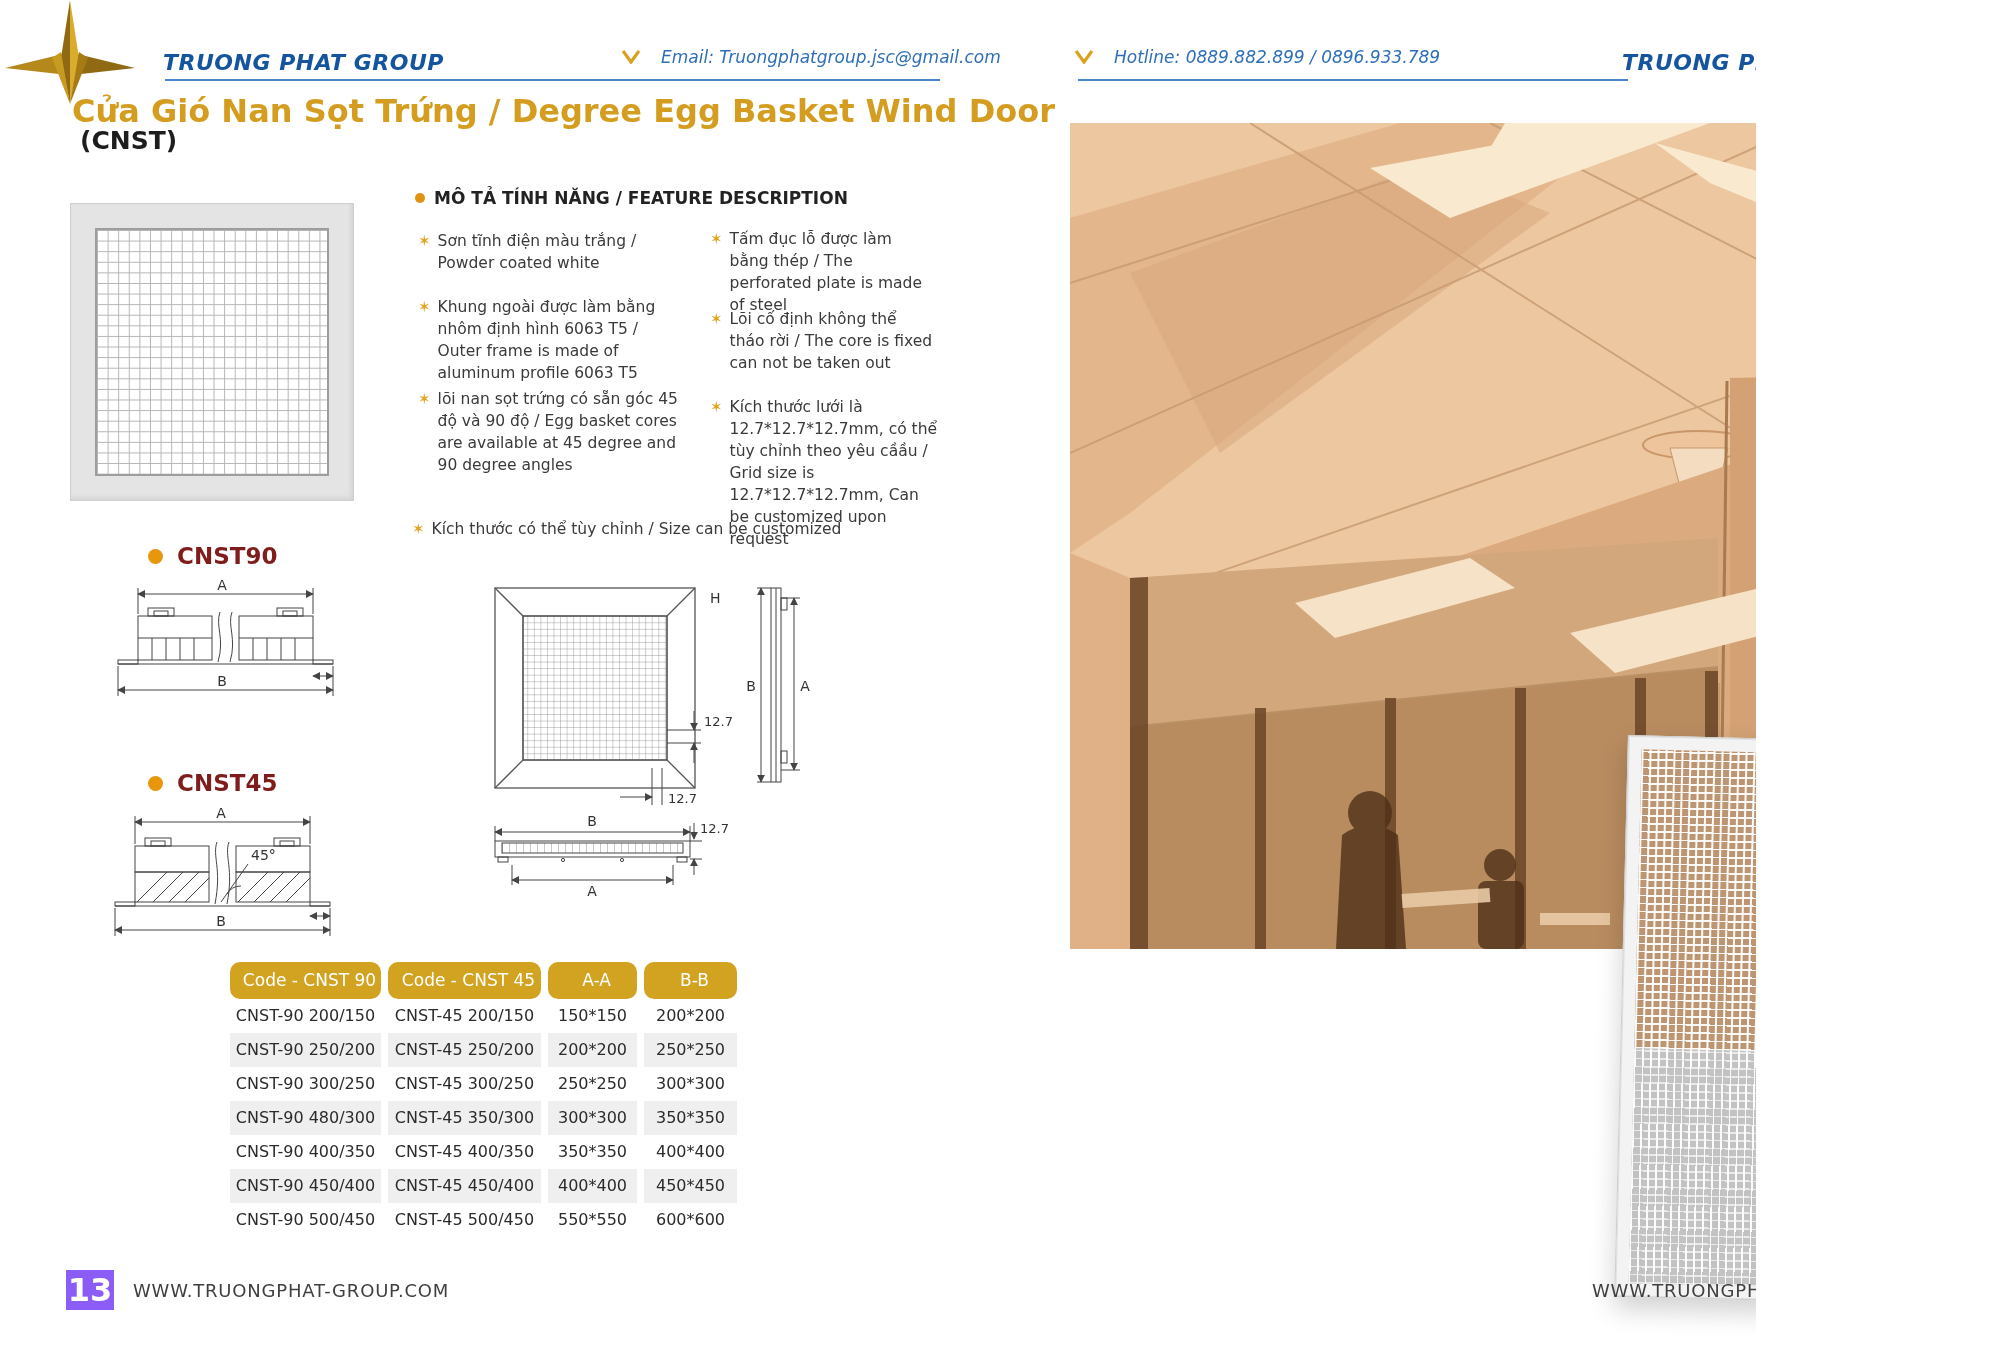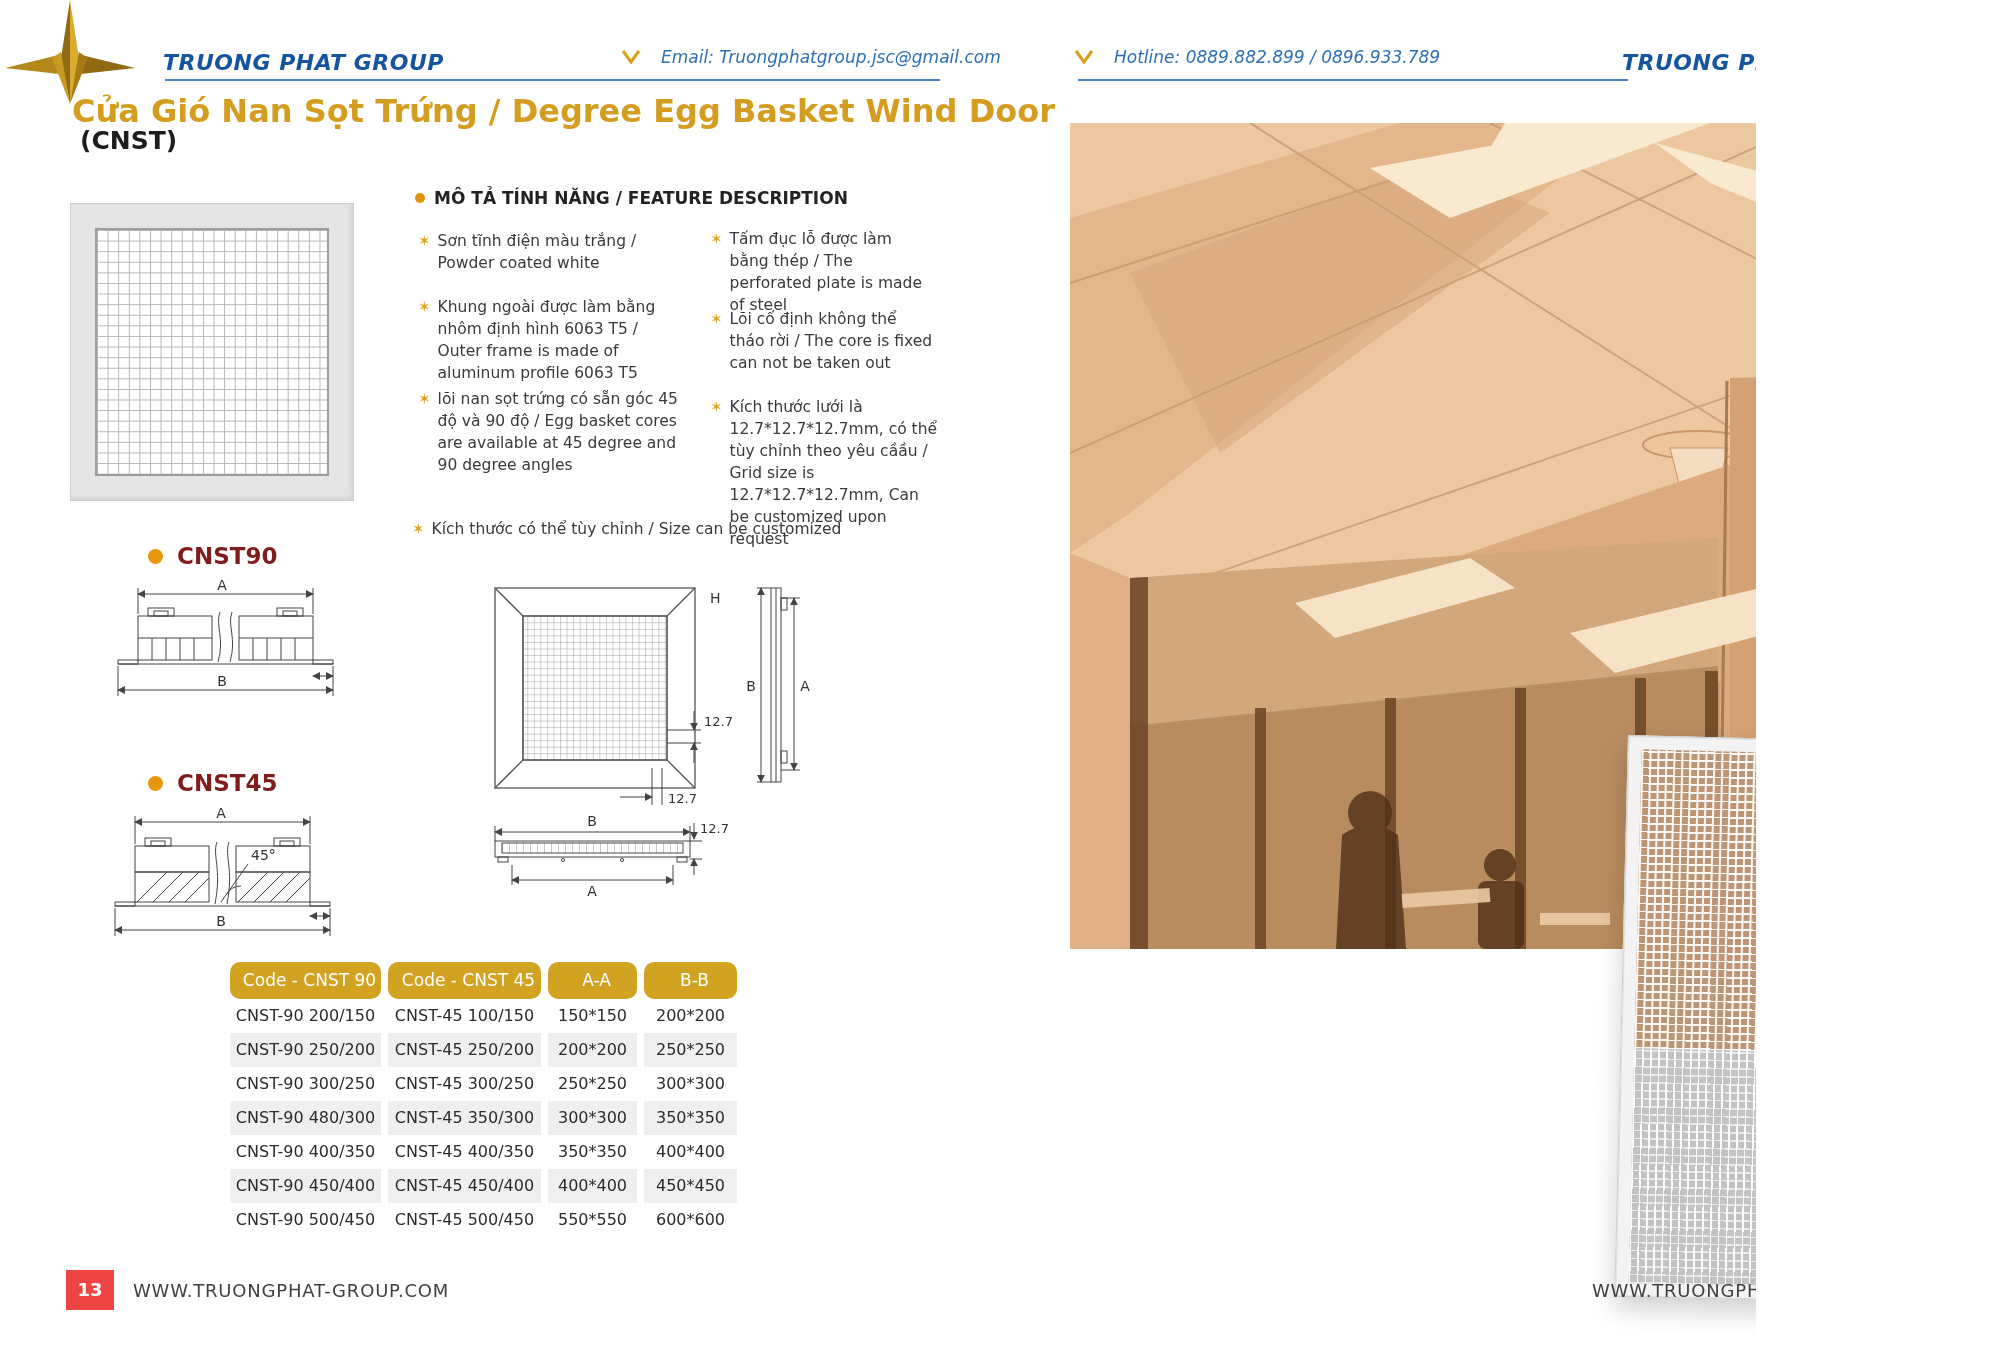--- a/index.html
+++ b/index.html
@@ -45,22 +45,22 @@
 
   
   .table{position:absolute;left:230px;top:962px;width:509px;}
   .trow,.thead{display:grid;grid-template-columns:151px 153px 89px 93px;column-gap:7px;}
   .th{background:#D2A321;color:#fff;font-size:17px;height:37px;line-height:37px;
       text-align:center;border-radius:10px;padding-left:8px;}
   .td{font-size:16px;color:#2b2b2b;height:34px;line-height:34px;text-align:center;}
   .trow.even .td{background:#EFEFEF;}
 
   
-  .pagenum{position:absolute;width:48px;height:40px;background:#ef4444;color:#fff;
-           font-size:18px;font-weight:bold;text-align:center;line-height:40px;}
+  .pagenum{position:absolute;width:48px;height:40px;background:#8b5cf6;color:#fff;
+           font-size:32px;font-weight:bold;text-align:center;line-height:40px;}
   .site{position:absolute;font-size:18px;color:#3f3f3f;letter-spacing:.8px;white-space:nowrap;}
 
   
   .photo{position:absolute;left:1070px;top:123px;width:930px;height:826px;overflow:hidden;}
 
   
   .grille{position:absolute;left:1628px;top:735px;width:324px;height:562px;
           transform:rotate(1.4deg);transform-origin:top left;
           background:#F3F3F3;border:1px solid #cfcfcf;padding:13px;box-sizing:border-box;
           box-shadow:0 12px 26px rgba(0,0,0,.18), inset 0 0 0 1px #e0e0e0;}
@@ -316,21 +316,21 @@
 
   <div class="table">
     <div class="thead">
       <div class="th">Code - CNST 90</div>
       <div class="th">Code - CNST 45</div>
       <div class="th">A-A</div>
       <div class="th">B-B</div>
     </div>
     <div class="trow odd">
       <div class="td">CNST-90 200/150</div>
-        <div class="td">CNST-45 100/150</div>
+        <div class="td">CNST-45 200/150</div>
         <div class="td">150*150</div>
         <div class="td">200*200</div>
     </div>
     <div class="trow even">
       <div class="td">CNST-90 250/200</div>
         <div class="td">CNST-45 250/200</div>
         <div class="td">200*200</div>
         <div class="td">250*250</div>
     </div>
     <div class="trow odd">

